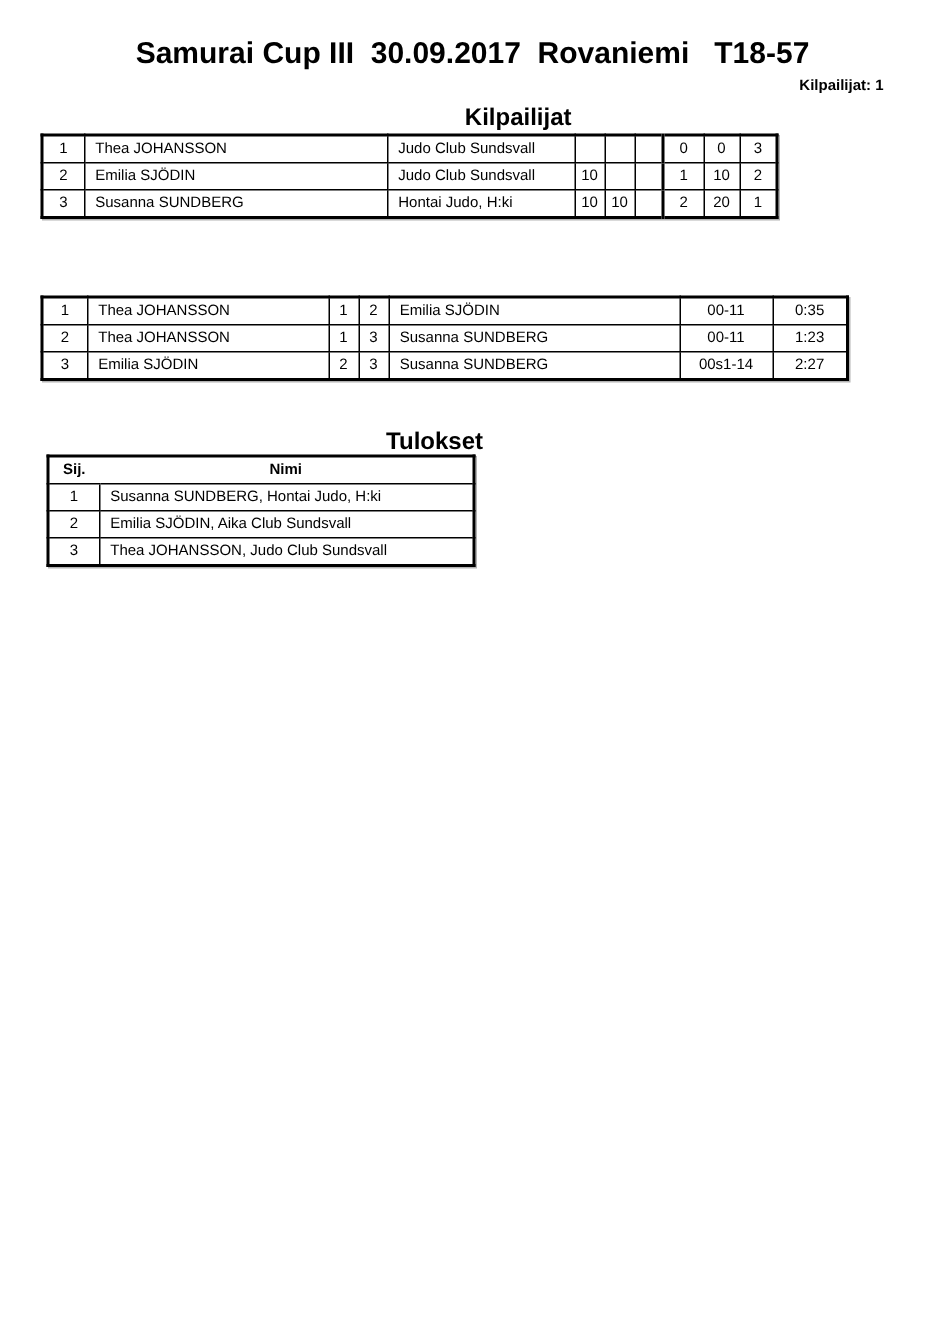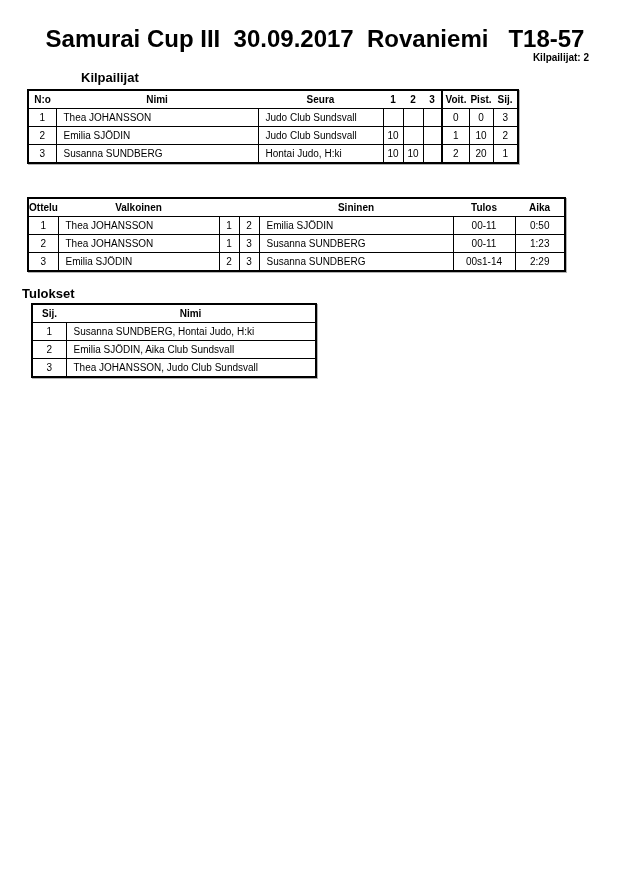--- a/index.html
+++ b/index.html
@@ -14,36 +14,36 @@
     overflow: hidden;
     font-family: "Liberation Sans", sans-serif;
     color: #000000;
   }
   .doc-title {
     position: absolute;
     top: 25px;
     left: 0;
     width: 630px;
     text-align: center;
-    font-size: 24px;
+    font-size: 20px;
     font-weight: bold;
     white-space: pre;
   }
   .participants-count {
     position: absolute;
     top: 52px;
     right: 41px;
     font-size: 10px;
     font-weight: bold;
   }
   .section-title {
     position: absolute;
     width: 300px;
-    text-align: left;
-    font-size: 13px;
+    text-align: right;
+    font-size: 16px;
     font-weight: bold;
     white-space: nowrap;
   }
   #title-competitors { left: 81px;  top: 70px;  }
   #title-matches     { left: 145px; top: 177px; margin-top: 40px; }
   #title-results     { left: 22px;  top: 286px; }
 
   table {
     position: absolute;
     border-collapse: collapse;
@@ -74,48 +74,37 @@
   }
   td { border: 1px solid #000000; }
   .ac { text-align: center; }
   .al { text-align: left; padding-left: 7px; margin-left: 24px; }
   .group-sep { border-left: 2px solid #000000 !important; }
 </style>
 </head>
 <body>
 
 <div class="doc-title">Samurai Cup III  30.09.2017  Rovaniemi   T18-57</div>
-<div class="participants-count">Kilpailijat: 2</div>
+<div class="participants-count">Kilpailijat: 1</div>
 
 <div class="section-title" id="title-competitors">Kilpailijat</div>
 
 <table id="competitors-table">
   <colgroup>
     <col style="width:28px">
       <col style="width:202px">
       <col style="width:125px">
     <col style="width:20px">
       <col style="width:20px">
       <col style="width:19px">
     <col style="width:27px">
       <col style="width:24px">
       <col style="width:25px">
   </colgroup>
   <tbody>
-      <tr>
-    <th>N:o</th>
-    <th>Nimi</th>
-    <th>Seura</th>
-    <th>1</th>
-    <th>2</th>
-    <th>3</th>
-    <th class="group-sep">Voit.</th>
-    <th>Pist.</th>
-    <th>Sij.</th>
-  </tr>
   <tr>
     <td class="ac">1</td>
     <td class="al">Thea JOHANSSON</td>
     <td class="al">Judo Club Sundsvall</td>
     <td class="ac"></td>
     <td class="ac"></td>
     <td class="ac"></td>
     <td class="ac group-sep">0</td>
     <td class="ac">0</td>
     <td class="ac">3</td>
@@ -151,55 +140,46 @@
   <colgroup>
     <col style="width:30px">
       <col style="width:161px">
       <col style="width:20px">
     <col style="width:20px">
       <col style="width:194px">
       <col style="width:62px">
     <col style="width:50px">
   </colgroup>
   <tbody>
-      <tr>
-    <th>Ottelu</th>
-    <th>Valkoinen</th>
-    <th></th>
-    <th></th>
-    <th>Sininen</th>
-    <th>Tulos</th>
-    <th>Aika</th>
-  </tr>
   <tr>
     <td class="ac">1</td>
     <td class="al">Thea JOHANSSON</td>
     <td class="ac">1</td>
     <td class="ac">2</td>
     <td class="al">Emilia SJÖDIN</td>
     <td class="ac">00-11</td>
-    <td class="ac">0:50</td>
+    <td class="ac">0:35</td>
   </tr>
   <tr>
     <td class="ac">2</td>
     <td class="al">Thea JOHANSSON</td>
     <td class="ac">1</td>
     <td class="ac">3</td>
     <td class="al">Susanna SUNDBERG</td>
     <td class="ac">00-11</td>
     <td class="ac">1:23</td>
   </tr>
   <tr>
     <td class="ac">3</td>
     <td class="al">Emilia SJÖDIN</td>
     <td class="ac">2</td>
     <td class="ac">3</td>
     <td class="al">Susanna SUNDBERG</td>
     <td class="ac">00s1-14</td>
-    <td class="ac">2:29</td>
+    <td class="ac">2:27</td>
   </tr>
 </tbody>
   </table>
 
 <div class="section-title" id="title-results">Tulokset</div>
 
 <table id="results-table">
   <colgroup>
     <col style="width:34px">
       <col style="width:250px">

